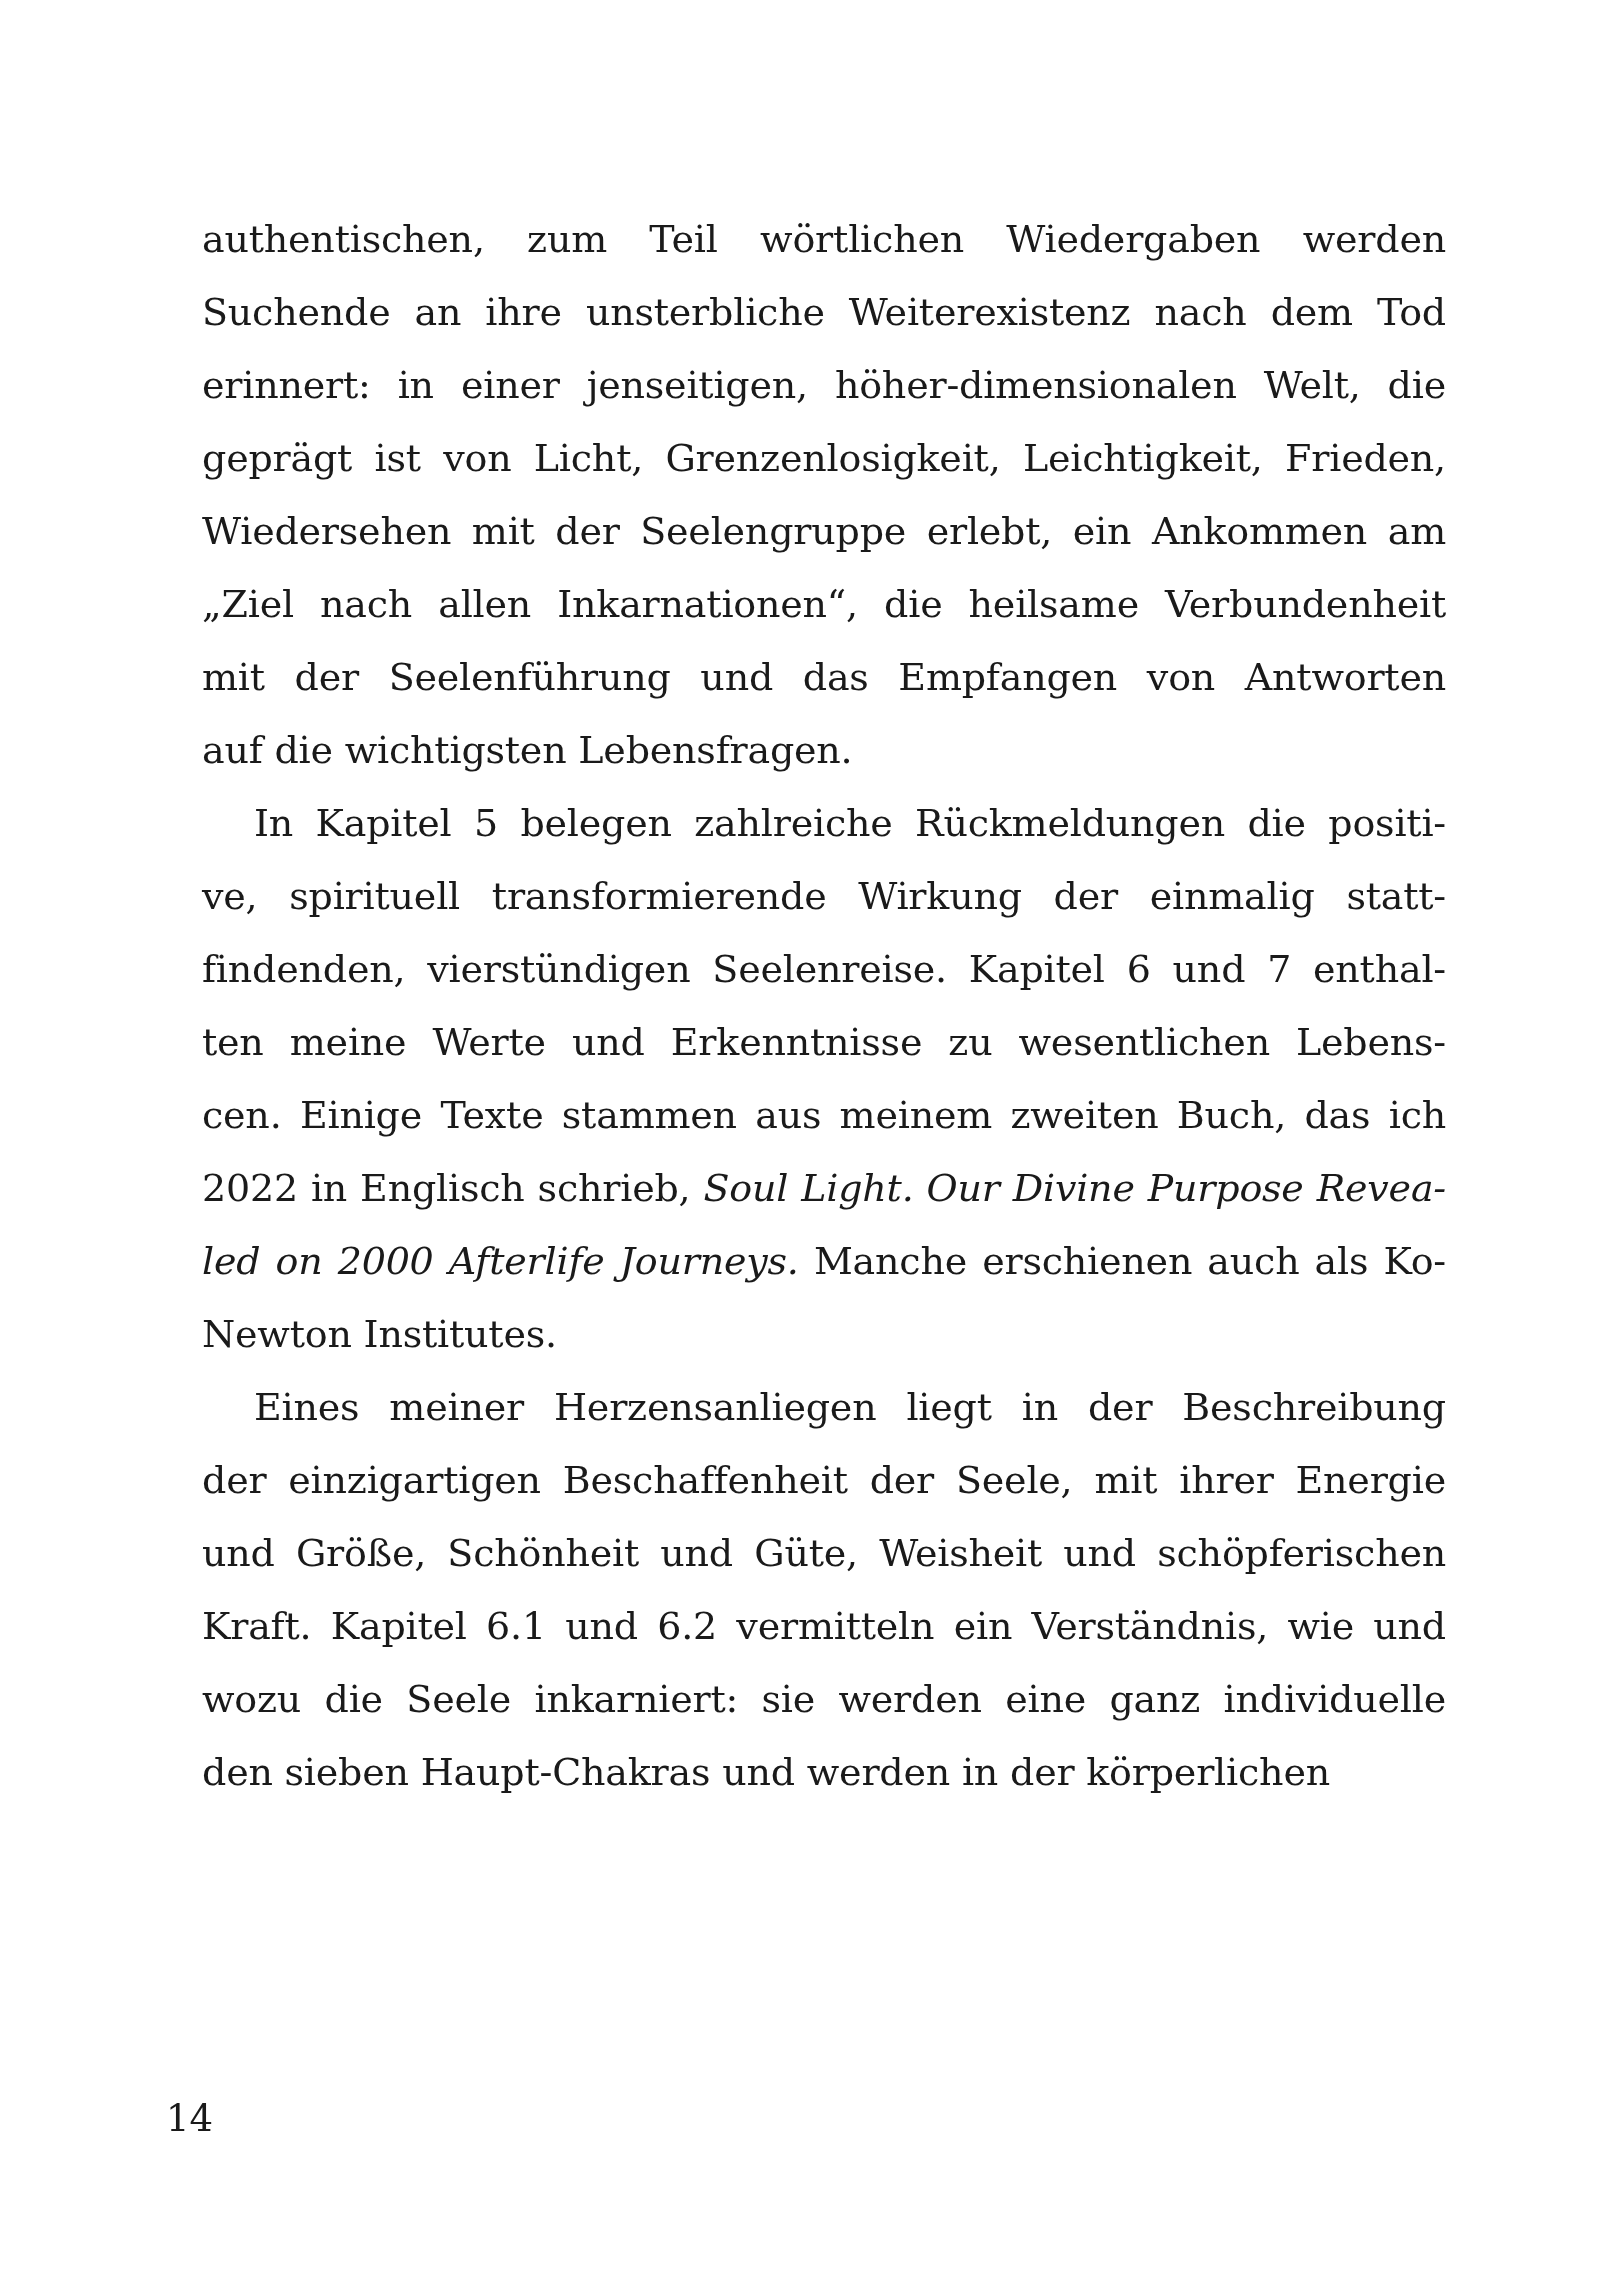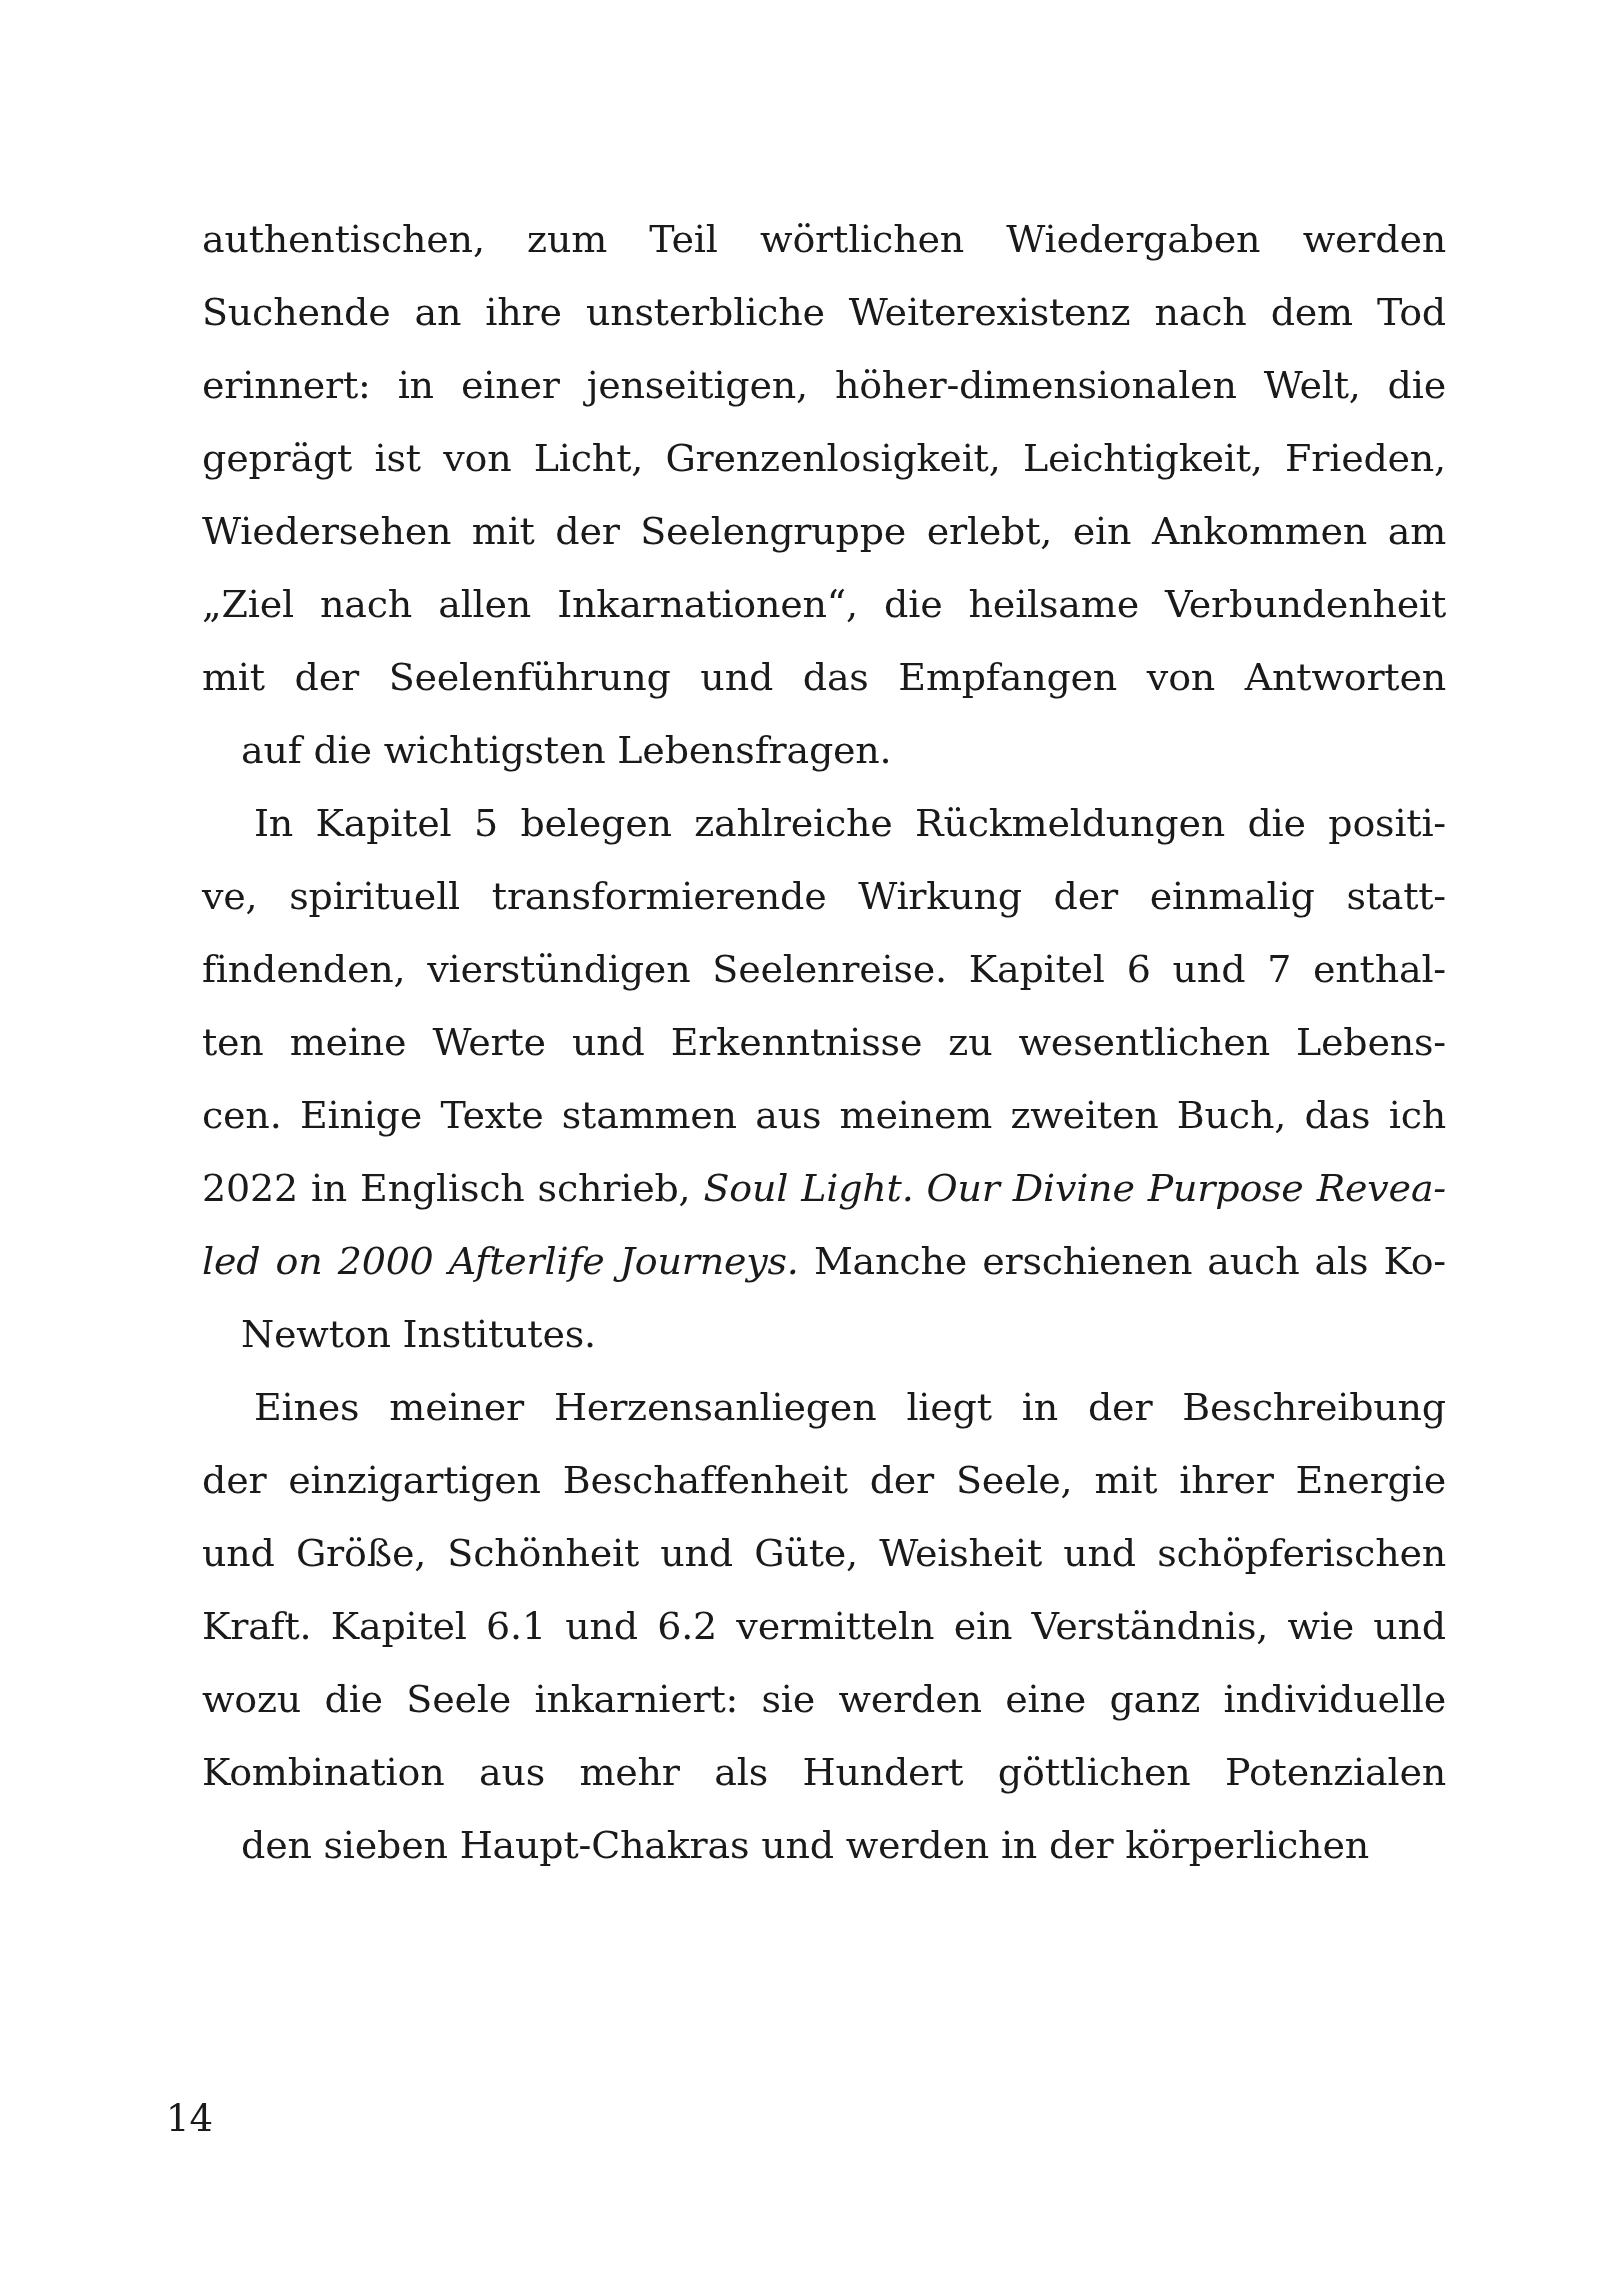--- a/index.html
+++ b/index.html
@@ -25,21 +25,20 @@
     font-size: 38px;
     line-height: 73px;
     height: 73px;
     white-space: nowrap;
     text-align: justify;
     text-align-last: justify;
     letter-spacing: -0.2px;
   }
   .line.last {
     text-align-last: left;
-    margin-left: 39px;
   }
   .line.indent {
     padding-left: 52px;
   }
   .line i {
     font-style: italic;
   }
   .page-number {
     position: absolute;
     left: 166px;
@@ -71,18 +70,17 @@
       <div class="line"><span>2022 in Englisch schrieb, </span><i>Soul Light. Our Divine Purpose Revea-</i></div>
       <div class="line"><i>led on 2000 Afterlife Journeys.</i><span> Manche erschienen auch als Ko-</span></div>
       <div class="line last"><span>Newton Institutes.</span></div>
     </div>
     <div>
       <div class="line indent"><span>Eines meiner Herzensanliegen liegt in der Beschreibung</span></div>
       <div class="line"><span>der einzigartigen Beschaffenheit der Seele, mit ihrer Energie</span></div>
       <div class="line"><span>und Größe, Schönheit und Güte, Weisheit und schöpferischen</span></div>
       <div class="line"><span>Kraft. Kapitel 6.1 und 6.2 vermitteln ein Verständnis, wie und</span></div>
       <div class="line"><span>wozu die Seele inkarniert: sie werden eine ganz individuelle</span></div>
-      <div class="line"><span>Kombination aus mehr als Hundert göttlichen Potenzialen</span></div>
       <div class="line last"><span>den sieben Haupt-Chakras und werden in der körperlichen</span></div>
     </div>
   </div>
 <div class="page-number">14</div>
 
 
 </body></html>

